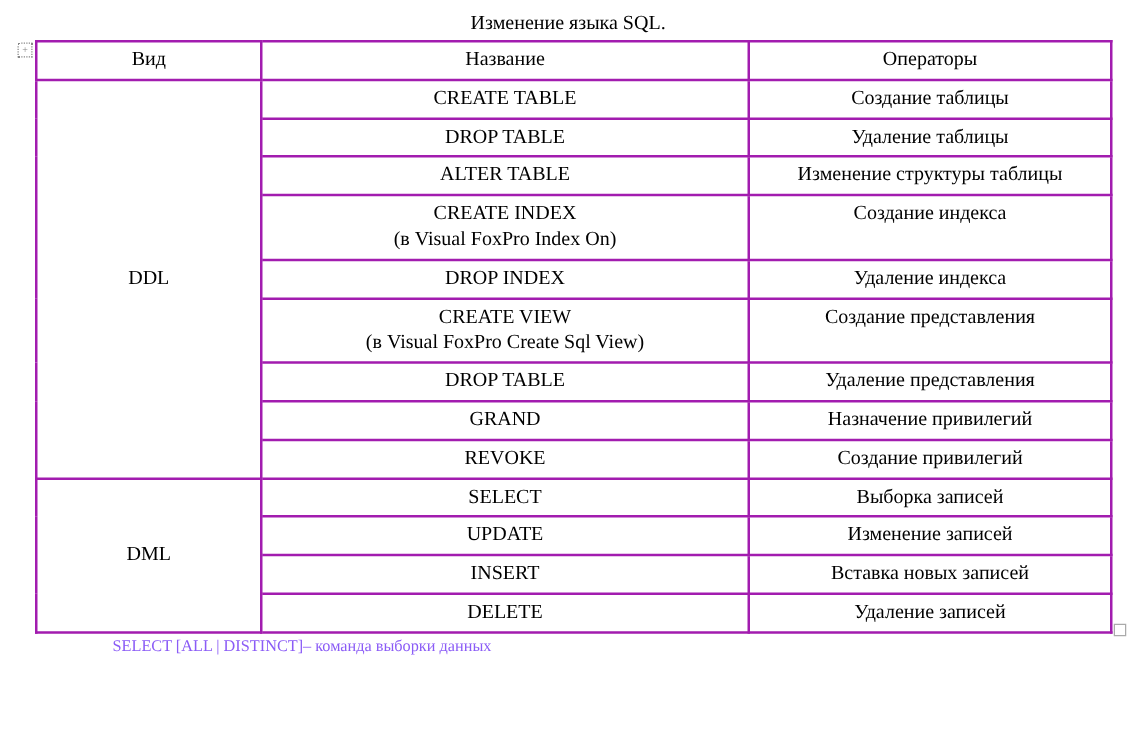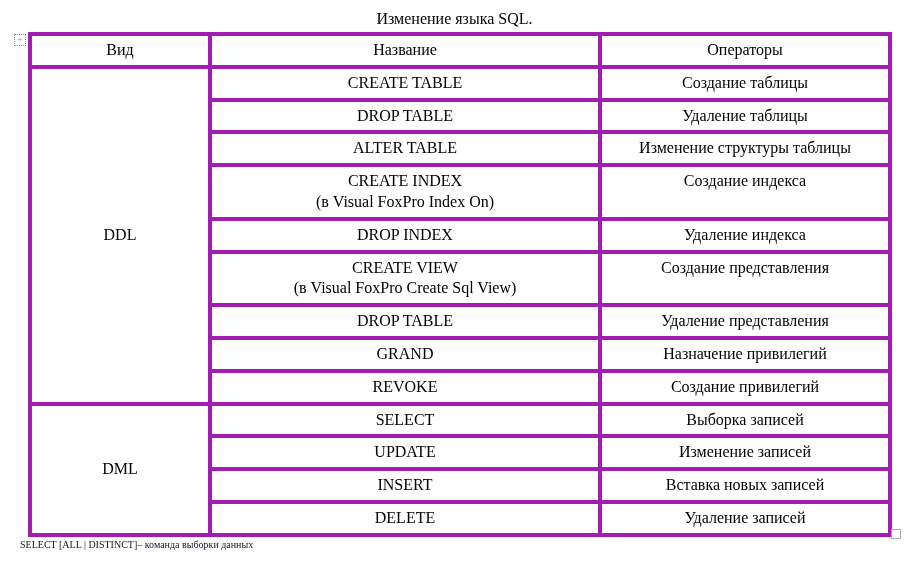--- a/index.html
+++ b/index.html
@@ -44,36 +44,37 @@
       border: 1px solid #aaa;
       font-size: 7px;
       color: #aaa;
     }
     table {
       border-collapse: collapse;
       width: 860px;
       table-layout: fixed;
     }
     th, td {
-      border: 4px solid #a21caf;
+      border: 2px solid #a21caf;
       padding: 4px 6px;
       text-align: center;
       vertical-align: middle;
       font-weight: normal;
       font-size: 16px;
       line-height: 1.3;
     }
     col.c1 { width: 180px; }
     col.c2 { width: 390px; }
     col.c3 { width: 290px; }
     .multi-line span { display: block; font-family: Liberation Serif, serif; }
     .footer-text {
+      margin-left: 70px;
       margin-top: 2px;
-      font-size: 10px;
-      color: #0f172a;
+      font-size: 13px;
+      color: #8b5cf6;
     }
   </style>
 </head>
 <body>
 
 <div class="title">Изменение языка SQL.</div>
 
 <div class="table-wrap">
   <div class="anchor-mark">+</div>
 

